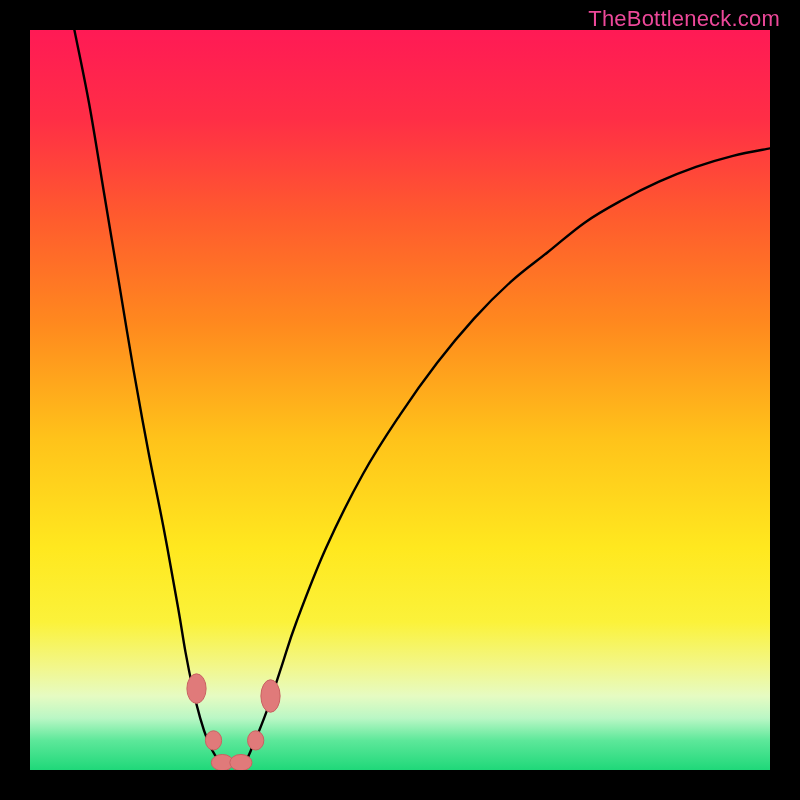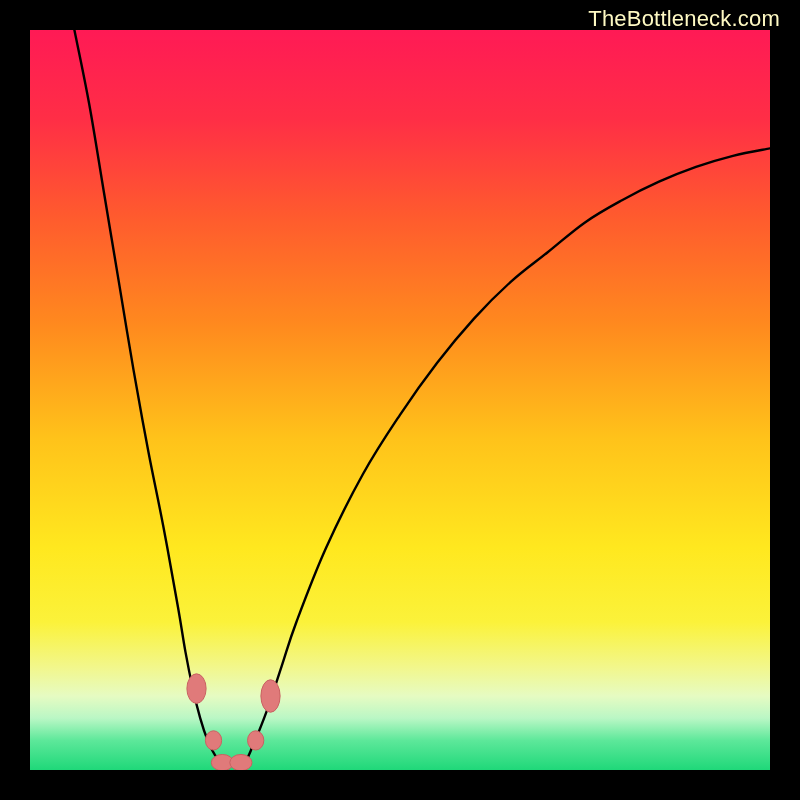--- a/index.html
+++ b/index.html
@@ -28,21 +28,21 @@
     overflow: hidden;
   }
   .gradient {
     position: absolute;
     inset: 0;
   }
   .watermark {
     position: absolute;
     top: 6px;
     right: 20px;
-    color: #fef9c3;
+    color: #ec4899;
     font-size: 22px;
     font-weight: 500;
     letter-spacing: 0.2px;
   }
   svg.curve {
     position: absolute;
     inset: 0;
   }
 </style>
 </head>

